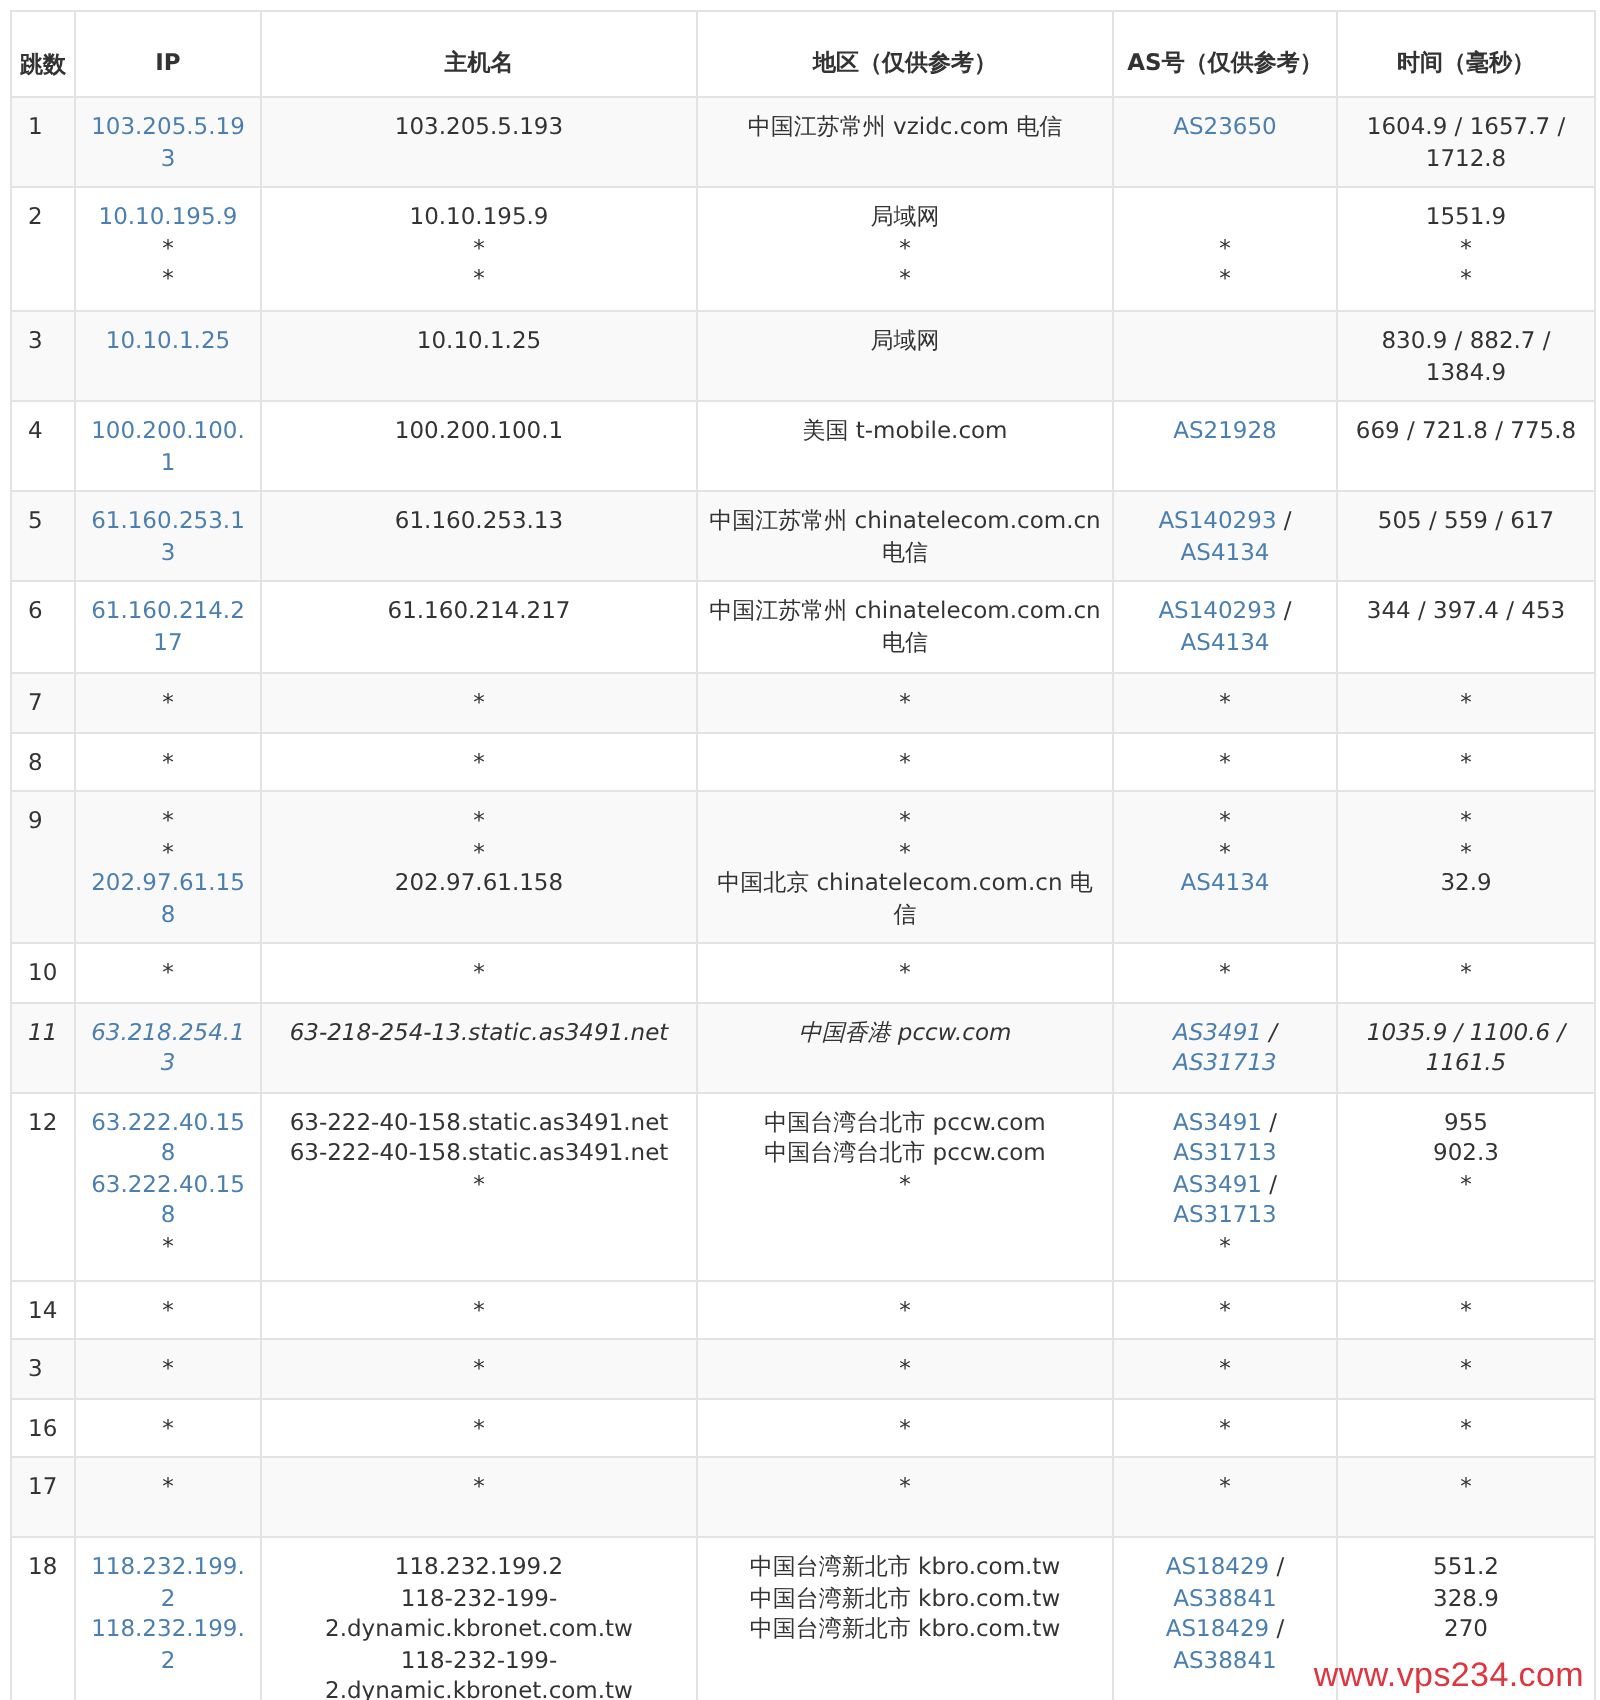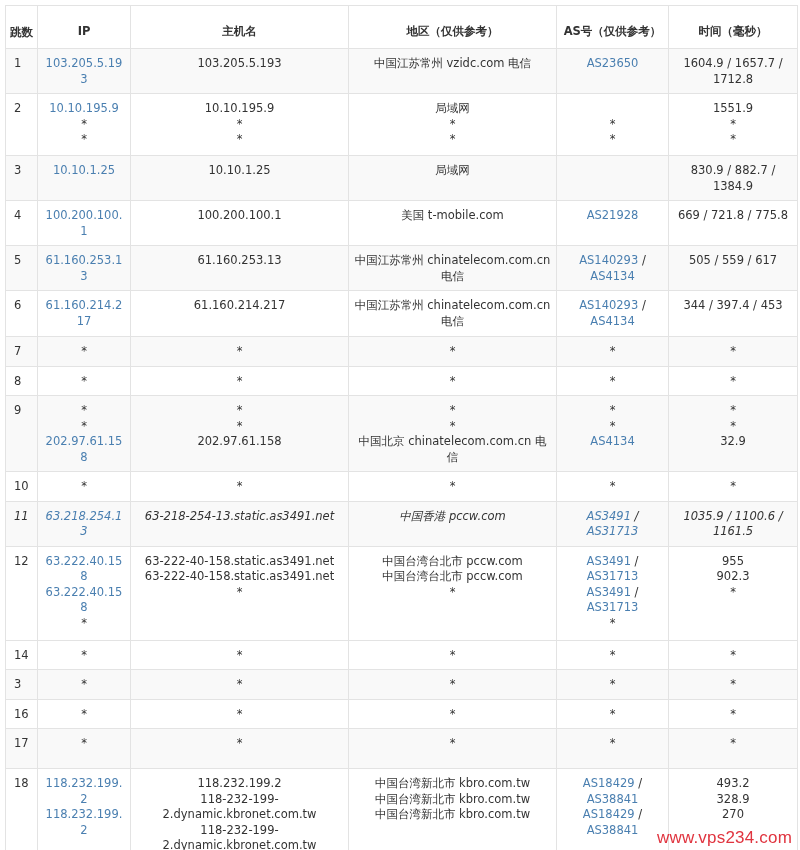--- a/index.html
+++ b/index.html
@@ -381,21 +381,21 @@
           <span class="line">中国台湾新北市 kbro.com.tw</span>
           <span class="line">中国台湾新北市 kbro.com.tw</span>
         </td>
         <td>
           <span class="line"><span class="link">AS18429</span><span class="sep"> /</span></span>
           <span class="line"><span class="link">AS38841</span></span>
           <span class="line"><span class="link">AS18429</span><span class="sep"> /</span></span>
           <span class="line"><span class="link">AS38841</span></span>
         </td>
         <td>
-          <span class="line">493.2</span>
+          <span class="line">551.2</span>
           <span class="line">328.9</span>
           <span class="line">270</span>
         </td>
       </tr>
     </tbody>
 </table>
 
 <div class="watermark">www.vps234.com</div>
 
 </body></html>

